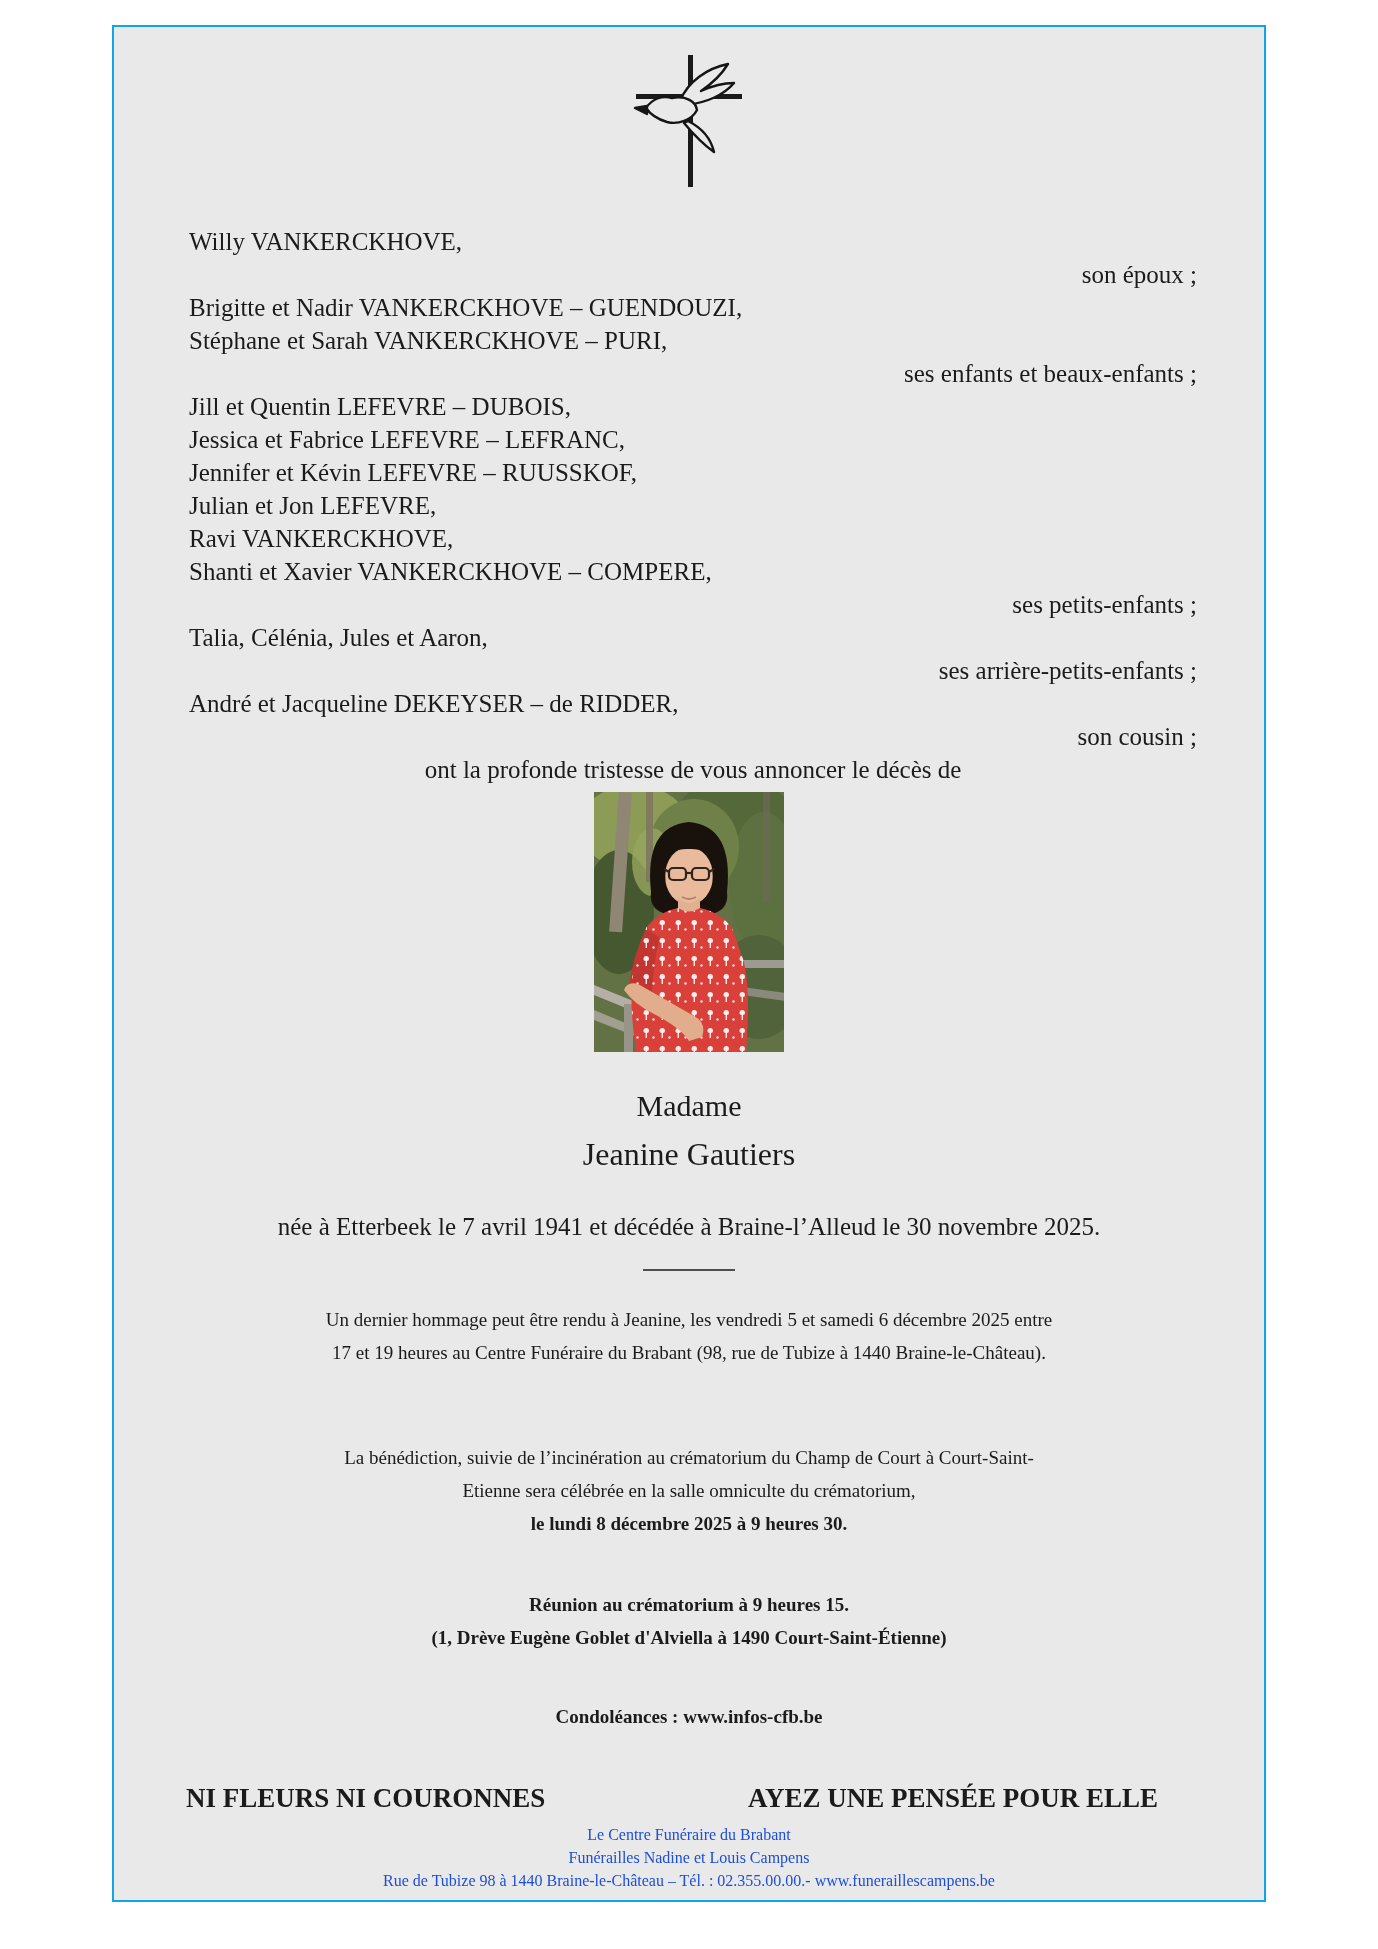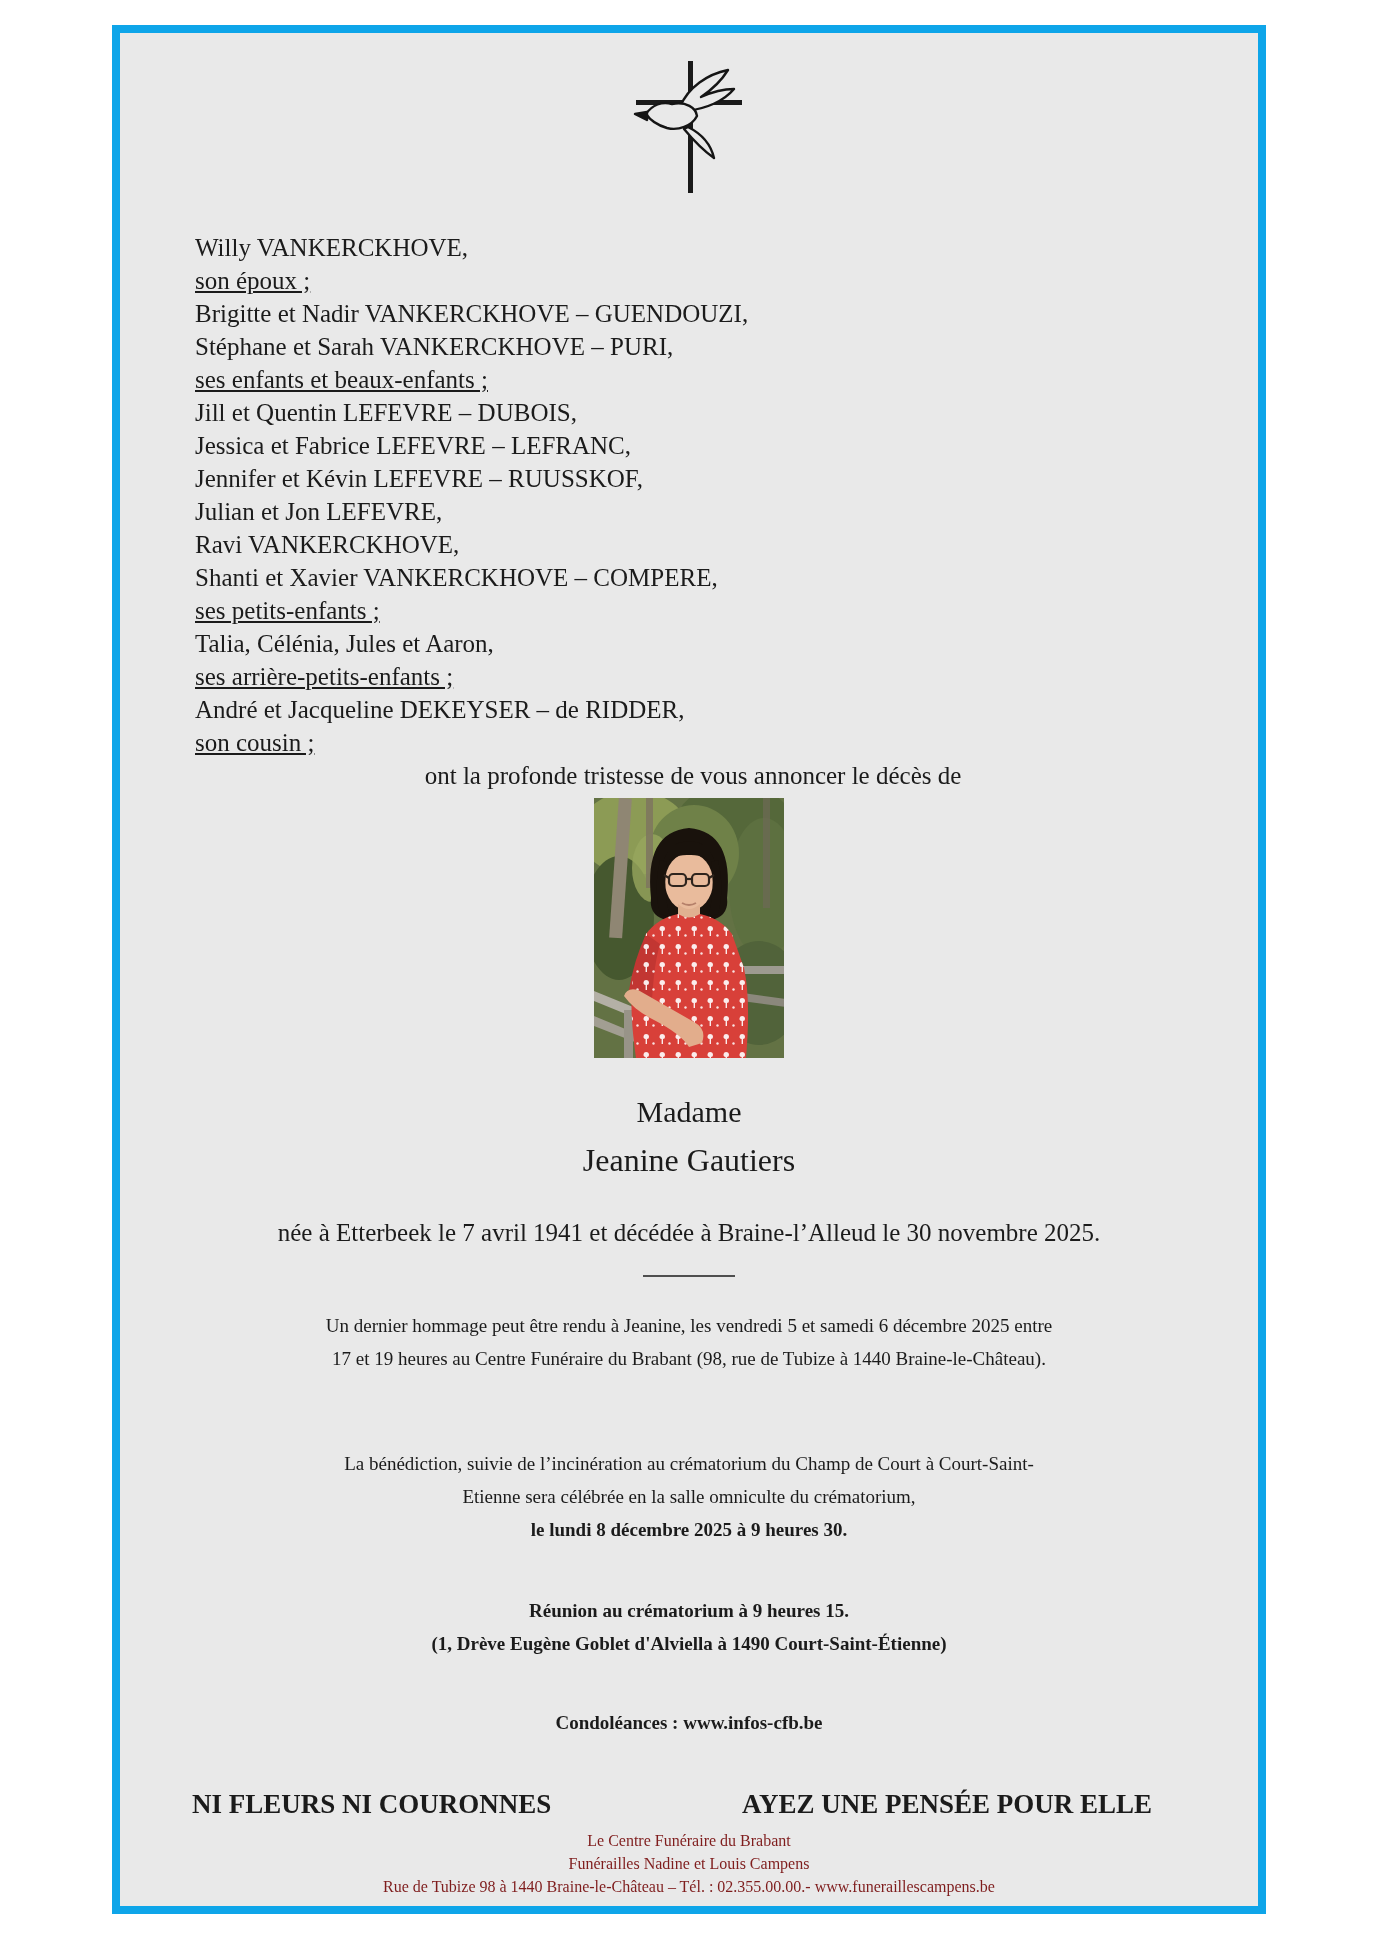--- a/index.html
+++ b/index.html
@@ -3,27 +3,27 @@
 <meta charset="utf-8">
 <style>
   html,body{margin:0;padding:0;}
   body{
     width:1378px;height:1949px;background:#ffffff;
     font-family:"Liberation Serif","DejaVu Serif",serif;
     color:#1b1b1b;position:relative;overflow:hidden;
   }
   .card{
     position:relative;margin:25px 112px 0;height:1873px;
-    border:8px solid #0ea5e9;background:#e9e9e9;box-sizing:content-box;
+    border:2px solid #0ea5e9;background:#e9e9e9;box-sizing:content-box;
   }
   .icon-wrap{margin:28px auto 0;width:122px;height:134px;}
   .family{margin-top:36px;padding:0 67px 0 75px;font-size:25px;line-height:33px;}
   .fl{white-space:nowrap;}
   .fl.left{text-align:left;}
-  .fl.right{text-align:left;text-decoration:underline;}
+  .fl.right{text-align:right;}
   .fl.center{text-align:center;}
   .photo{display:block;margin:6px auto 0;width:190px;height:260px;}
   .photo svg{display:block;}
   .title{margin-top:36px;text-align:center;font-size:30px;line-height:36px;}
   .name{margin-top:6px;text-align:center;font-size:32px;line-height:48px;}
   .life{margin-top:32px;text-align:center;font-size:25px;line-height:33px;}
   .divider{margin:26px auto 0;width:92px;height:2px;background:#4f4f4f;}
   .para{text-align:center;font-size:19px;line-height:33px;padding:0 28px;}
   .para.hommage{margin-top:32px;}
   .para.ceremony{margin-top:72px;}
@@ -31,21 +31,21 @@
   .para.condolences{margin-top:46px;}
   .bold{font-weight:bold;}
   .closing{
     margin-top:48px;padding:0 106px 0 72px;
     display:flex;justify-content:space-between;
     font-weight:bold;font-size:27px;line-height:34px;
   }
   .closing span{white-space:nowrap;}
   .footer{
     position:absolute;left:0;right:0;bottom:8px;
-    text-align:center;font-size:16px;line-height:23px;color:#7f1d1d;
+    text-align:center;font-size:16px;line-height:23px;color:#1d4ed8;
   }
 </style>
 </head>
 <body>
 
 <div class="page">
   <div class="card">
 
     <div class="icon-wrap">
       <svg viewBox="0 0 122 134" width="122" height="134" xmlns="http://www.w3.org/2000/svg">

